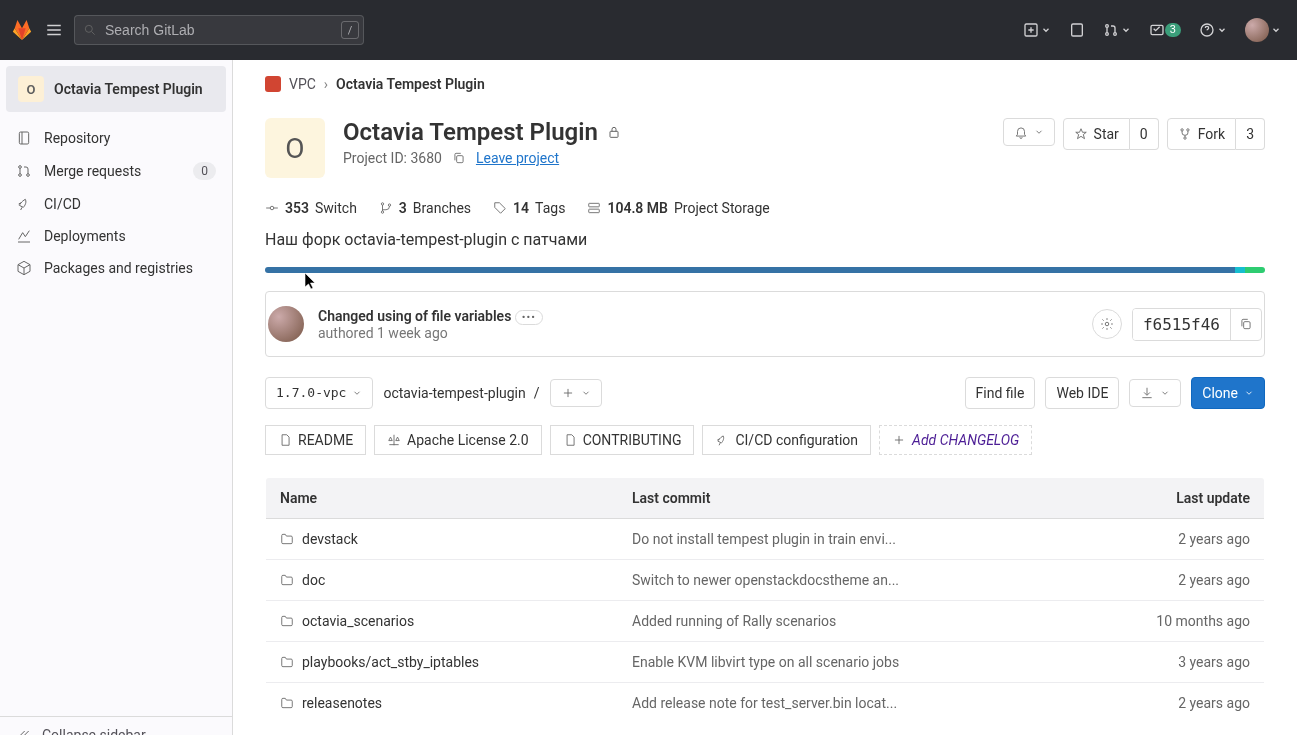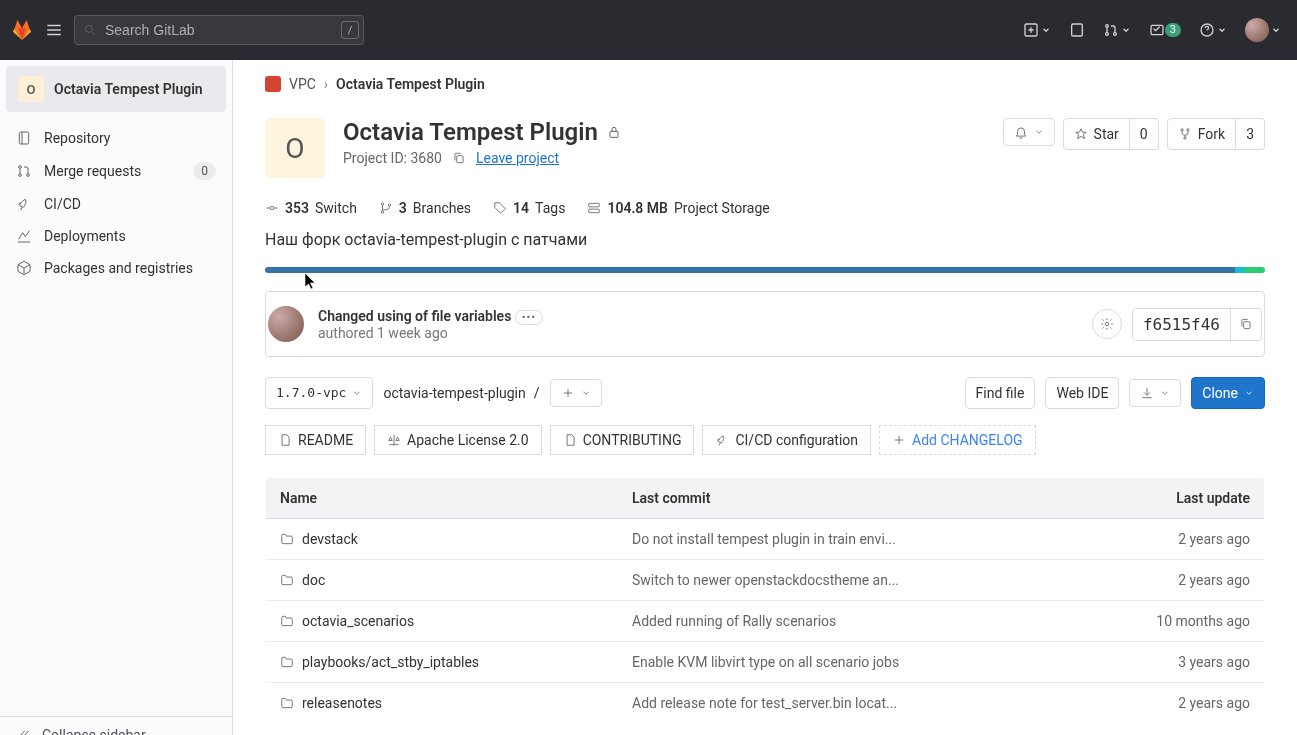--- a/index.html
+++ b/index.html
@@ -156,21 +156,21 @@
   .sha-box code{padding:6px 10px;font-family:Menlo,Consolas,monospace;font-size:16px;color:#333;background:#fff;}
   .sha-box .copy{border-left:1px solid var(--gl-border);padding:6px 8px;display:flex;align-items:center;cursor:pointer;}
   .more-pill{border:1px solid var(--gl-border);border-radius:10px;padding:0 6px;font-size:11px;color:#666;letter-spacing:1px; line-height:14px;}
   
   .tree-toolbar{display:flex;align-items:center;gap:10px;margin-bottom:16px;}
   .tree-toolbar .crumbs{color:#333;display:flex;align-items:flex-start;gap:8px;}
   .tree-toolbar .spacer{flex:1;}
   
   .quick-links{display:flex;flex-wrap:wrap;gap:8px;margin-bottom:22px;}
   .chip{border:1px solid var(--gl-border);border-radius:0;padding:6px 12px;display:inline-flex;align-items:center;gap:6px;font-size:14px;color:#333;cursor:pointer;}
-  .chip.dashed{border-style:dashed;color:#3b82f6;}
+  .chip.dashed{border-style:dashed;color:#4c1d95;font-style:italic;}
   
   .file-table{width:100%;border:1px solid var(--gl-border);border-radius:4px;overflow:hidden;border-collapse:collapse;}
   .file-table th,.file-table td{padding:12px 14px;text-align:left;font-size:14px;}
   .file-table thead th{background:#f3f3f5;font-weight:600;color:#333;border-bottom:1px solid var(--gl-border);}
   .file-table tbody tr{border-top:1px solid #ececef;}
   .file-table td.commit{color:#666;}
   .file-table td.update{text-align:right;color:#666;white-space:nowrap;}
   .file-table thead th.update{text-align:right;}
   .file-name{display:flex;align-items:center;gap:8px;color:#333;}
   svg.ico{width:16px;height:16px;stroke:#666;fill:none;stroke-width:1.5;}

